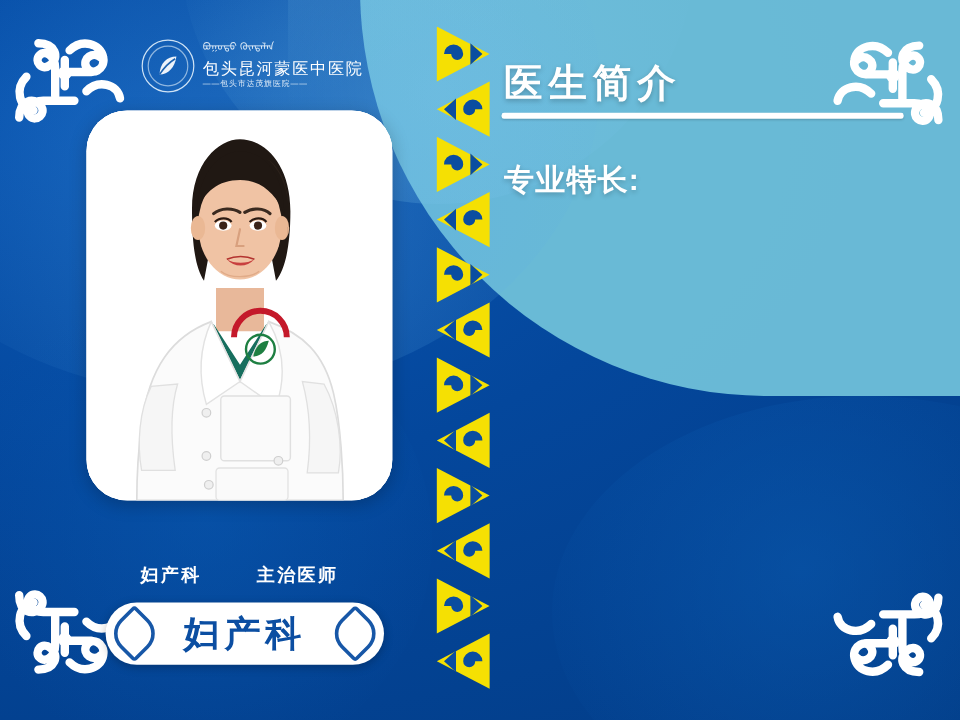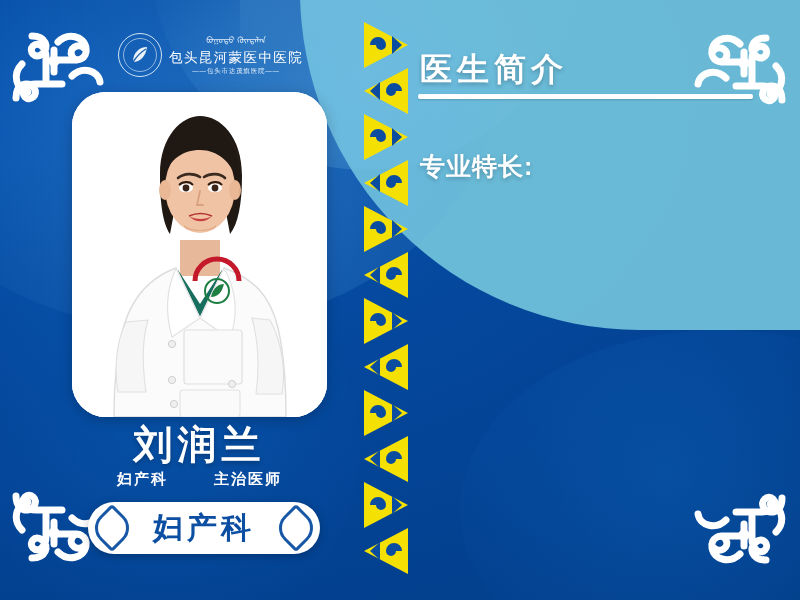--- a/index.html
+++ b/index.html
@@ -37,21 +37,21 @@
     background:linear-gradient(160deg, rgba(125,190,225,.55), rgba(125,190,225,0) 72%);
     border-radius:0 0 200px 0;
   }
 
   
   .logo-wrap{position:absolute;left:118px;top:33px;display:flex;align-items:center;gap:7px;z-index:9;}
   .logo-mark{width:42px;height:42px;border-radius:50%;border:1.6px solid #cfe3f5;
     display:flex;align-items:center;justify-content:center;position:relative;flex:0 0 auto;}
   .logo-mark:after{content:"";position:absolute;left:4px;top:4px;right:4px;bottom:4px;
     border-radius:50%;border:.8px solid rgba(207,227,245,.65);}
-  .logo-text{display:flex;flex-direction:column;align-items:center;line-height:1;}
+  .logo-text{display:flex;flex-direction:column;align-items:flex-start;line-height:1;}
   .logo-mn{font-size:8.5px;color:#eaf3fb;letter-spacing:3px;height:13px;
     font-family:"DejaVu Sans",sans-serif;white-space:nowrap;opacity:.95;}
   .logo-cn{font-size:13.5px;color:#ffffff;font-weight:normal;letter-spacing:1.4px;
     white-space:nowrap;margin-top:2px;}
   .logo-sub{font-size:6.5px;color:#dbe9f7;letter-spacing:.8px;white-space:nowrap;margin-top:3px;}
 
   
   .photo-frame{
     position:absolute;left:72px;top:92px;width:255px;height:325px;
     background:#fff;border-radius:34px;box-shadow:0 3px 14px rgba(0,0,0,.22);
@@ -97,21 +97,21 @@
   .panel-title{
     position:absolute;left:420px;top:48px;z-index:9;
     color:#fff;font-size:32px;font-weight:bold;letter-spacing:5px;
     text-shadow:0 2px 4px rgba(0,0,0,.25);
   }
   .panel-rule{
     position:absolute;left:418px;top:94px;width:335px;height:5px;background:#fff;z-index:9;
     border-radius:2px;box-shadow:0 1px 2px rgba(0,0,0,.18);
   }
   .panel-body{
-    position:absolute;left:420px;top:144px;width:356px;z-index:9;
+    position:absolute;left:420px;top:128px;width:356px;z-index:9;
     color:#fff;font-size:25px;font-weight:bold;line-height:44px;letter-spacing:1px;
     text-shadow:0 2px 4px rgba(0,0,0,.22);
   }
   .panel-body .ln{display:block;white-space:nowrap;}
 
   
   .corner{position:absolute;z-index:6;}
   .c-tl{left:2px;top:20px;}
   .c-tr{right:4px;top:22px;transform:scaleX(-1);}
   .c-bl{left:2px;bottom:26px;transform:scaleY(-1);}
@@ -249,21 +249,20 @@
         <path d="M128 99 L125 113 L131 113" stroke="#d8a07e" stroke-width="1.8" fill="none" stroke-linecap="round"></path>
 
         <path d="M117 124 C123 131 134 131 140 124 C134 128 123 128 117 124 Z" fill="#c8403f"></path>
         <path d="M117 124 C124 121 133 121 140 124" stroke="#b3332f" stroke-width="1.4" fill="none"></path>
 
         <path d="M112 134 C119 140 137 140 144 134" stroke="#e0ab88" stroke-width="1.2" fill="none"></path>
       </svg>
     </div>
   </div>
 
-  <div class="doctor-name">刘润兰</div>
 
   <div class="doctor-meta">
     <span>妇产科</span>
     <span>主治医师</span>
   </div>
 
   <div class="dept-banner">
     <span class="dept-text">妇产科</span>
   </div>
 

